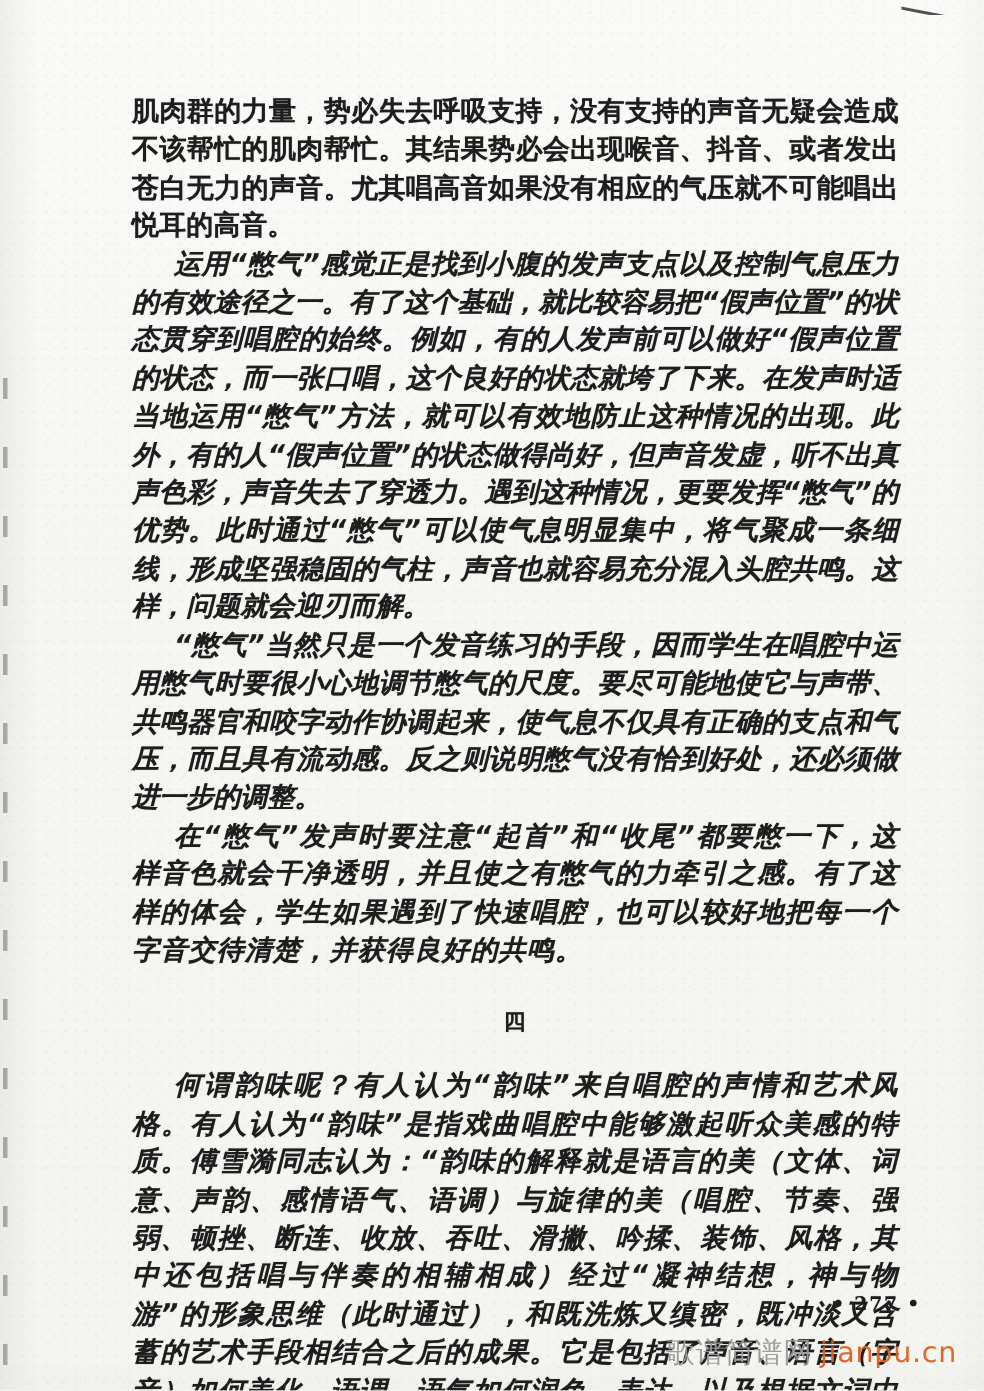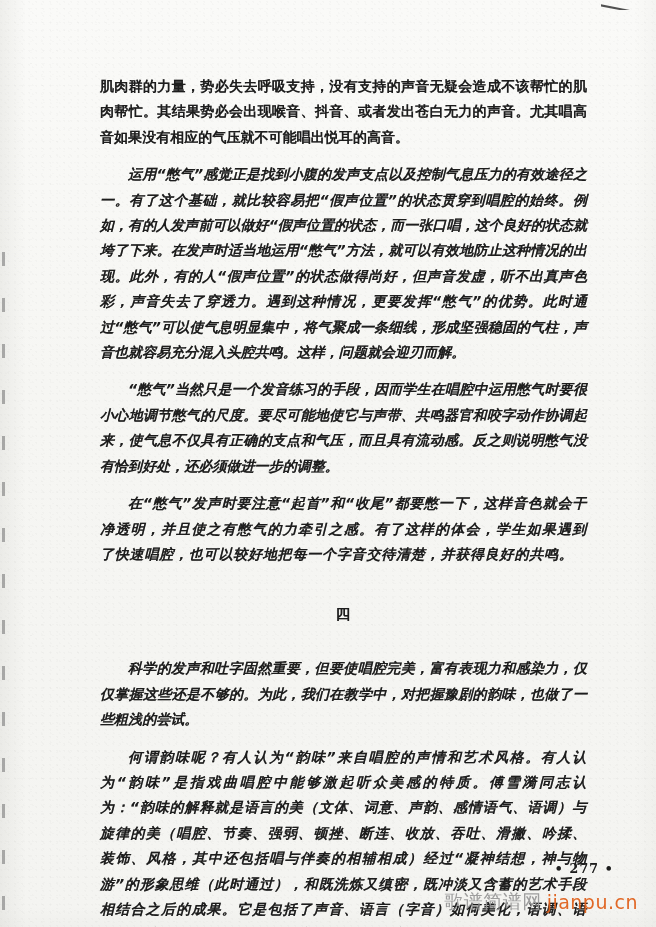--- a/index.html
+++ b/index.html
@@ -68,23 +68,23 @@
 
   
   .text-column {
     position: absolute;
     left: 88px;
     top: 62px;
     width: 511px;
   }
 
   .para {
-    margin: 12px;
+    margin: 0;
     font-family: "DejaVu Sans", "Liberation Sans", sans-serif;
-    font-size: 14px;
+    font-size: 18px;
     line-height: 25.4px;
     font-weight: bold;
     color: #1d1d1d;
     text-align: justify;
     text-justify: inter-character;
     letter-spacing: 0.15px;
     text-shadow: 0 0 0.6px rgba(30,30,30,0.5);
     -webkit-font-smoothing: none;
   }
   .para.indent   { text-indent: 28px; font-style: italic; }
@@ -171,21 +171,20 @@
     <p class="para noindent tight">肌肉群的力量，势必失去呼吸支持，没有支持的声音无疑会造成不该帮忙的肌肉帮忙。其结果势必会出现喉音、抖音、或者发出苍白无力的声音。尤其唱高音如果没有相应的气压就不可能唱出悦耳的高音。</p>
 
     <p class="para indent tight">运用“憋气”感觉正是找到小腹的发声支点以及控制气息压力的有效途径之一。有了这个基础，就比较容易把“假声位置”的状态贯穿到唱腔的始终。例如，有的人发声前可以做好“假声位置的状态，而一张口唱，这个良好的状态就垮了下来。在发声时适当地运用“憋气”方法，就可以有效地防止这种情况的出现。此外，有的人“假声位置”的状态做得尚好，但声音发虚，听不出真声色彩，声音失去了穿透力。遇到这种情况，更要发挥“憋气”的优势。此时通过“憋气”可以使气息明显集中，将气聚成一条细线，形成坚强稳固的气柱，声音也就容易充分混入头腔共鸣。这样，问题就会迎刃而解。</p>
 
     <p class="para indent tight">“憋气”当然只是一个发音练习的手段，因而学生在唱腔中运用憋气时要很小心地调节憋气的尺度。要尽可能地使它与声带、共鸣器官和咬字动作协调起来，使气息不仅具有正确的支点和气压，而且具有流动感。反之则说明憋气没有恰到好处，还必须做进一步的调整。</p>
 
     <p class="para indent loose">在“憋气”发声时要注意“起首”和“收尾”都要憋一下，这样音色就会干净透明，并且使之有憋气的力牵引之感。有了这样的体会，学生如果遇到了快速唱腔，也可以较好地把每一个字音交待清楚，并获得良好的共鸣。</p>
 
     <h2 class="section-heading">四</h2>
 
-    <p class="para indent tight">科学的发声和吐字固然重要，但要使唱腔完美，富有表现力和感染力，仅仅掌握这些还是不够的。为此，我们在教学中，对把握豫剧的韵味，也做了一些粗浅的尝试。</p>
 
     <p class="para indent loose">何谓韵味呢？有人认为“韵味”来自唱腔的声情和艺术风格。有人认为“韵味”是指戏曲唱腔中能够激起听众美感的特质。傅雪漪同志认为：“韵味的解释就是语言的美（文体、词意、声韵、感情语气、语调）与旋律的美（唱腔、节奏、强弱、顿挫、断连、收放、吞吐、滑撇、吟揉、装饰、风格，其中还包括唱与伴奏的相辅相成）经过“凝神结想，神与物游”的形象思维（此时通过），和既洗炼又缜密，既冲淡又含蓄的艺术手段相结合之后的成果。它是包括了声音、语言（字音）如何美化，语调、语气如何润色，表达，以及根据文词中感情意境的需要，剧（乐剧）风格的特色，给于形象鲜明、恰如其分地表现技巧等等的综合体。”</p>
 
     <p class="para indent tight">韵味是一个感观方面的综合概念，很难用逻辑语言表达清楚。我们认为，作为豫剧演员首先要唱出豫剧唱腔的豫剧味，还要运用自己所掌握的演唱技巧把感情投入表现的内容，使“情”与唱腔的“美”完全融为一体，从而激起听众、观众的强烈美感。我们在具体的教学实践中，是以上列几个方面来把握豫剧韵味的。</p>
 
   </div>
 
   <div class="folio">• 277 •</div>
 
   <div class="watermark">

